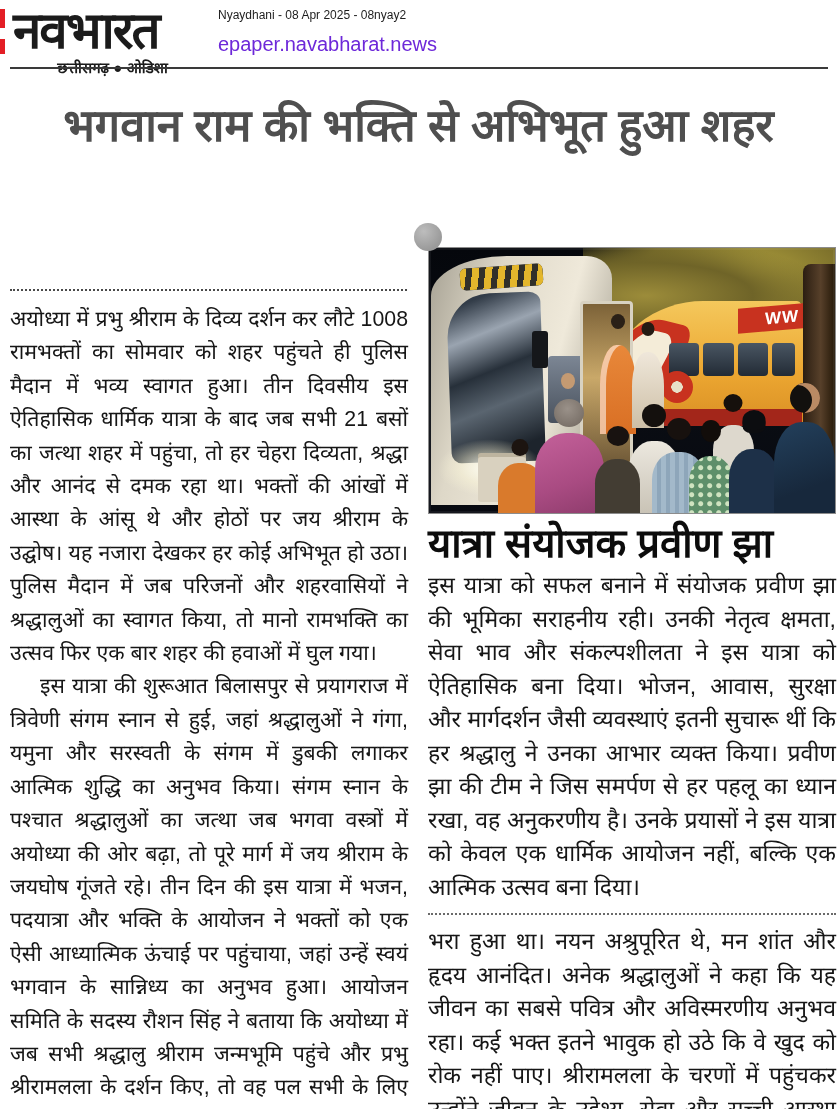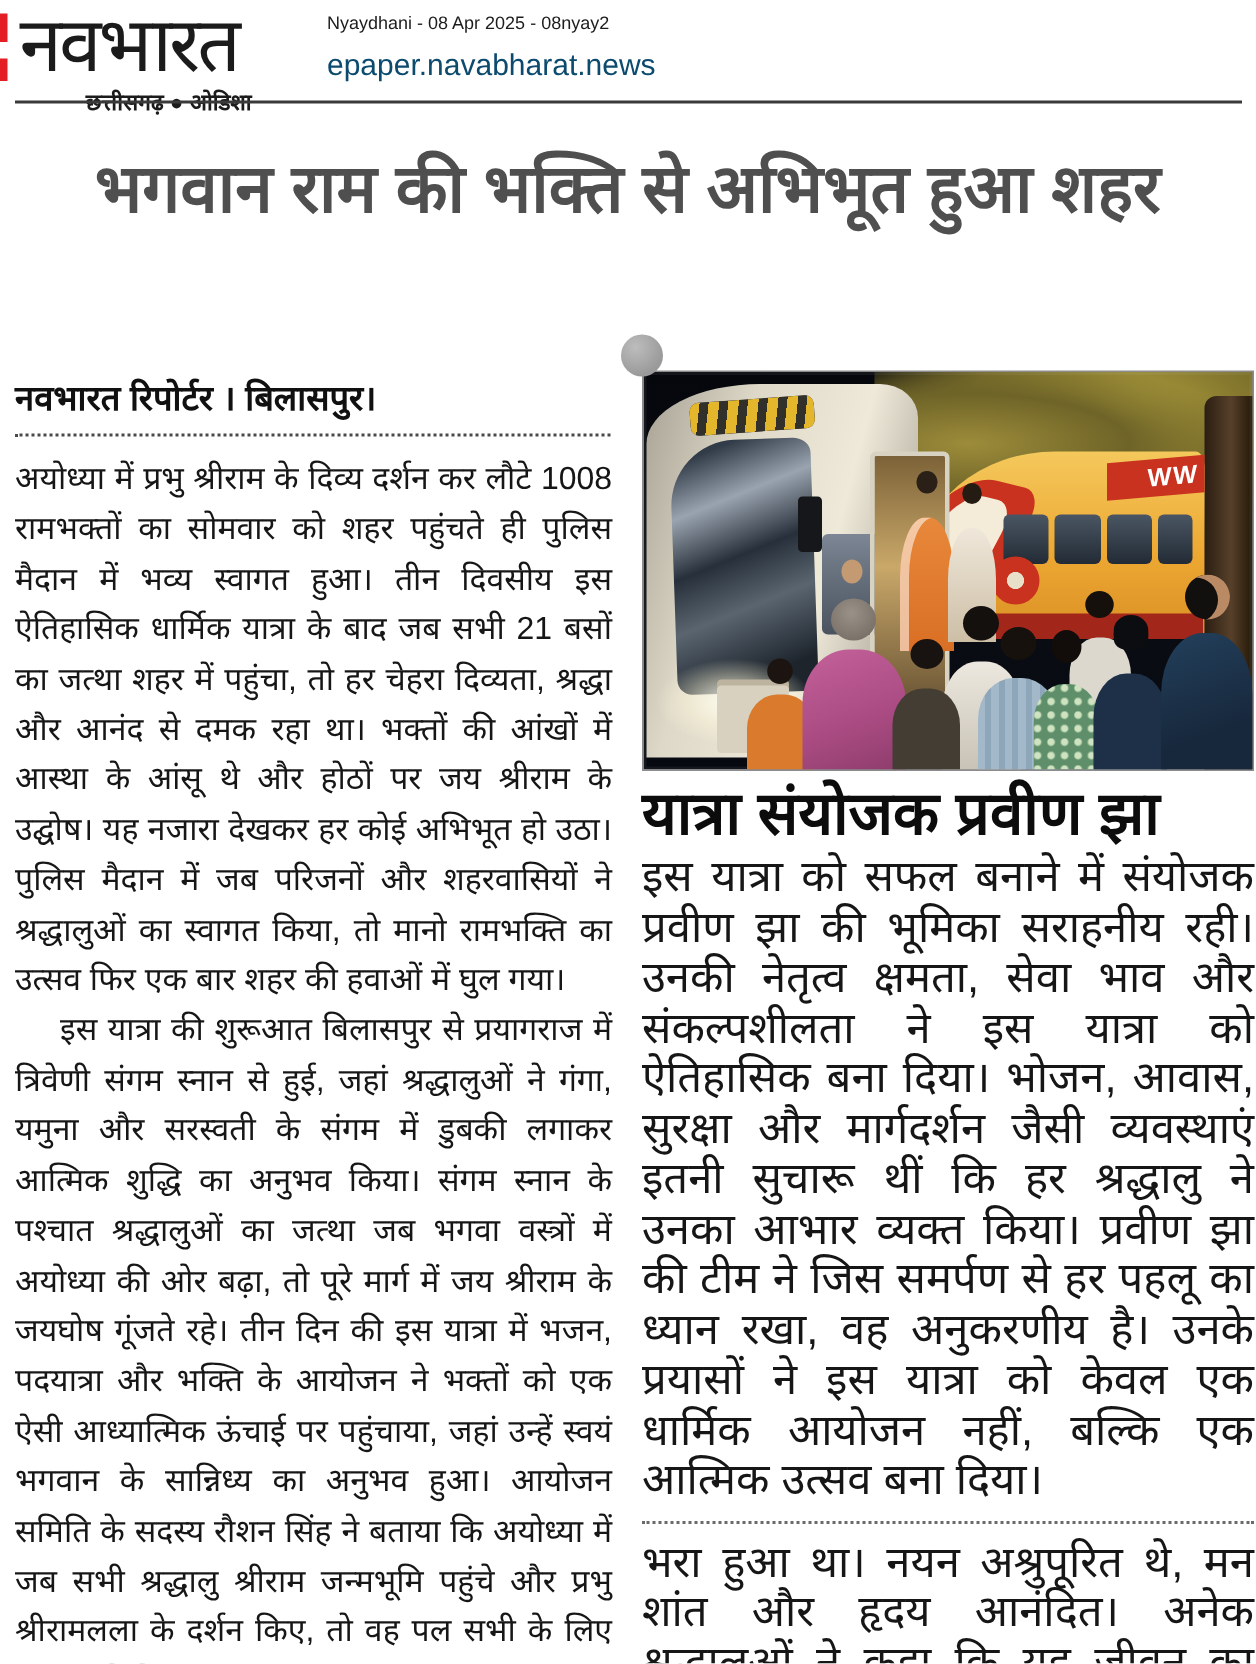--- a/index.html
+++ b/index.html
@@ -3,30 +3,30 @@
 <meta charset="utf-8">
 <style>
   html,body{margin:0;padding:0;background:#ffffff;}
   .page{
     position:relative;width:837px;height:1109px;background:#fff;overflow:hidden;
     font-family:"Liberation Sans","DejaVu Sans",sans-serif;color:#141414;
   }
   
   .red-mark{position:absolute;left:0;width:5px;background:#e31e25;}
   .logo{
-    position:absolute;left:13px;top:4px;font-size:51px;font-weight:400;
+    position:absolute;left:13px;top:4px;font-size:51px;font-weight:700;
     letter-spacing:-2px;color:#1b1b1b;line-height:1.05;
     font-family:"DejaVu Sans","Liberation Sans",sans-serif;
   }
   .logo-tagline{
     position:absolute;left:10px;top:57px;width:205px;text-align:center;
     font-size:15px;font-weight:700;color:#1b1b1b;
   }
   .edition-info{position:absolute;left:218px;top:8px;font-size:12px;color:#1d1d1d;}
-  .website{position:absolute;left:218px;top:33px;font-size:20px;color:#0c4a6e;}
+  .website{position:absolute;left:218px;top:33px;font-size:20px;color:#6d28d9;}
   .masthead-rule{position:absolute;left:10px;top:67px;width:818px;height:2px;background:#3a3a3a;}
   
   .headline{
     position:absolute;left:0;top:94px;width:837px;text-align:center;
     font-size:45px;font-weight:700;color:#4f4f4f;line-height:64px;
   }
   
   .byline{position:absolute;left:10px;top:248px;font-size:23px;font-weight:700;color:#101010;}
   .byline-rule{position:absolute;left:10px;top:289px;width:397px;border-top:2px dotted #4a4a4a;}
   
@@ -34,21 +34,21 @@
     position:absolute;left:10px;top:303px;width:398px;
     font-size:21.3px;line-height:33.4px;text-align:justify;color:#161616;
   }
   .col-left p{margin:0;}
   .col-left p.indent{text-indent:30px;}
   .col-right{position:absolute;left:428px;top:247px;width:408px;}
   .subhead{
     font-size:40px;font-weight:700;color:#0c0c0c;line-height:40px;margin-top:9px;
   }
   .rbody{
-    font-size:29px;line-height:33.5px;text-align:justify;color:#161616;margin-top:6px;
+    font-size:23px;line-height:33.5px;text-align:justify;color:#161616;margin-top:6px;
   }
   .dashed-rule{border-top:2px dotted #6a6a6a;margin:9px 0 10px 0;}
   
   .clip-dot{
     position:absolute;left:414px;top:223px;width:28px;height:28px;border-radius:50%;
     background:radial-gradient(circle at 35% 30%,#bdbdbd,#9a9a9a 70%);z-index:5;
   }
   
   .photo{
     position:relative;width:406px;height:265px;border:1px solid #8c8c8c;
@@ -143,21 +143,20 @@
   <div class="logo">नवभारत</div>
   <div class="logo-tagline">छत्तीसगढ़ ● ओडिशा</div>
   <div class="edition-info">Nyaydhani - 08 Apr 2025 - 08nyay2</div>
   <div class="website">epaper.navabharat.news</div>
   <div class="masthead-rule"></div>
 
   <div class="headline">
     <div>भगवान राम की भक्ति से अभिभूत हुआ शहर</div>
   </div>
 
-  <div class="byline">नवभारत रिपोर्टर । बिलासपुर।</div>
   <div class="byline-rule"></div>
 
   <div class="col-left">
     <p>अयोध्या में प्रभु श्रीराम के दिव्य दर्शन कर लौटे 1008 रामभक्तों का सोमवार को शहर पहुंचते ही पुलिस मैदान में भव्य स्वागत हुआ। तीन दिवसीय इस ऐतिहासिक धार्मिक यात्रा के बाद जब सभी 21 बसों का जत्था शहर में पहुंचा, तो हर चेहरा दिव्यता, श्रद्धा और आनंद से दमक रहा था। भक्तों की आंखों में आस्था के आंसू थे और होठों पर जय श्रीराम के उद्घोष। यह नजारा देखकर हर कोई अभिभूत हो उठा। पुलिस मैदान में जब परिजनों और शहरवासियों ने श्रद्धालुओं का स्वागत किया, तो मानो रामभक्ति का उत्सव फिर एक बार शहर की हवाओं में घुल गया।</p>
     <p class="indent">इस यात्रा की शुरूआत बिलासपुर से प्रयागराज में त्रिवेणी संगम स्नान से हुई, जहां श्रद्धालुओं ने गंगा, यमुना और सरस्वती के संगम में डुबकी लगाकर आत्मिक शुद्धि का अनुभव किया। संगम स्नान के पश्चात श्रद्धालुओं का जत्था जब भगवा वस्त्रों में अयोध्या की ओर बढ़ा, तो पूरे मार्ग में जय श्रीराम के जयघोष गूंजते रहे। तीन दिन की इस यात्रा में भजन, पदयात्रा और भक्ति के आयोजन ने भक्तों को एक ऐसी आध्यात्मिक ऊंचाई पर पहुंचाया, जहां उन्हें स्वयं भगवान के सान्निध्य का अनुभव हुआ। आयोजन समिति के सदस्य रौशन सिंह ने बताया कि अयोध्या में जब सभी श्रद्धालु श्रीराम जन्मभूमि पहुंचे और प्रभु श्रीरामलला के दर्शन किए, तो वह पल सभी के लिए भावनाओं से</p>
   </div>
 
   <div class="clip-dot"></div>
 
   <div class="col-right">

